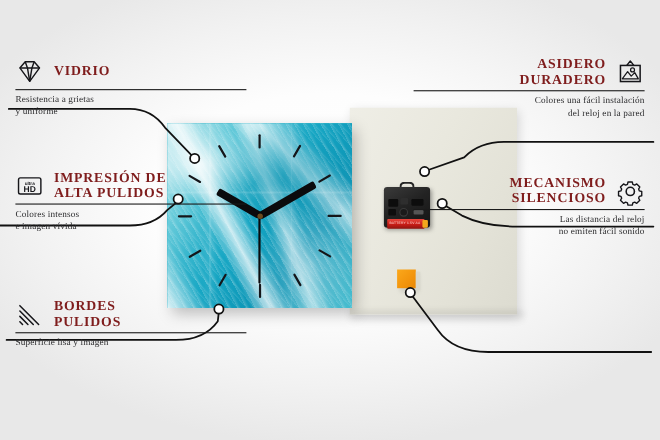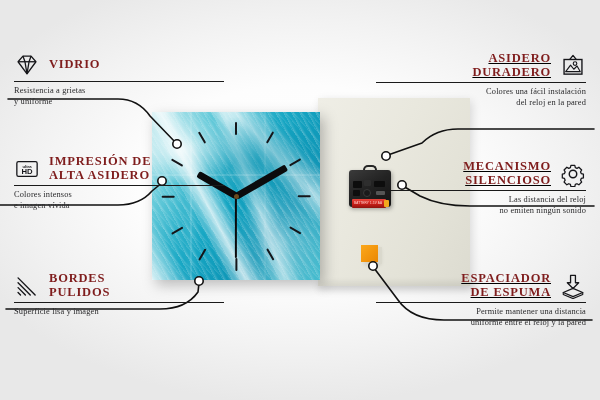--- a/index.html
+++ b/index.html
@@ -114,21 +114,21 @@
   .tick { position:absolute; background:#15161a; border-radius:1px; transform-origin:center; }
   .hand { position:absolute; background:#0b0b0d; transform-origin:left center; border-radius:2px; }
   .hand-cap { position:absolute; left:50%; top:50%; width:5px; height:5px; margin:-2.5px 0 0 -2.5px;
               background:#6b4a1e; border-radius:50%; box-shadow:0 0 1px #000; }
 
   
   .feature { position:absolute; width:210px; }
   .feat-left  { text-align:left; }
   .feat-right { text-align:right; }
   .feat-head { display:flex; align-items:center; gap:9px; }
-  .feat-right .feat-head { flex-direction:row-reverse;text-decoration:underline; }
+  .feat-right .feat-head { flex-direction:row-reverse; }
   .feat-title {
     font-size:12.5px; line-height:13.5px; font-weight:bold; color:#7f1d1d;
     letter-spacing:.8px; font-family:"Liberation Serif", serif;
   }
   .rule { height:1.3px; background:#1a1a1a; margin:3px 0 4px; }
   .feat-desc {
     font-size:8.4px; line-height:10.5px; color:#2a2a2c; letter-spacing:.15px;
     font-family:"Liberation Serif", serif;
   }
   .ficon { width:26px; height:26px; flex:0 0 26px; display:block; }
@@ -245,21 +245,21 @@
     <div class="feat-head">
       <span class="ficon">
         <svg viewBox="0 0 32 32">
           <rect x="3.5" y="7" width="25" height="18" rx="2" fill="none" stroke="#16161a" stroke-width="1.6"></rect>
           <text x="16" y="14.6" font-family="Liberation Sans, sans-serif" font-size="5.2" font-weight="bold" text-anchor="middle" fill="#16161a">ultra</text>
           <text x="16" y="22.6" font-family="Liberation Sans, sans-serif" font-size="9.5" font-weight="bold" text-anchor="middle" fill="#16161a">HD</text>
         </svg>
       </span>
       <div>
         <div class="feat-title">IMPRESIÓN DE</div>
-        <div class="feat-title">ALTA ASIDERO</div>
+        <div class="feat-title">ALTA PULIDOS</div>
       </div>
     </div>
     <div class="rule"></div>
     <div class="feat-desc">Colores intensos</div>
     <div class="feat-desc">e imagen vívida</div>
   </div>
 
   <div class="feature feat-left" id="f-bordes">
     <div class="feat-head">
       <span class="ficon">
@@ -309,35 +309,17 @@
           <circle cx="16" cy="16" r="4.6" fill="none" stroke="#16161a" stroke-width="1.8"></circle>
         </svg>
       </span>
       <div>
         <div class="feat-title">MECANISMO</div>
         <div class="feat-title">SILENCIOSO</div>
       </div>
     </div>
     <div class="rule"></div>
     <div class="feat-desc">Las distancia del reloj</div>
-    <div class="feat-desc">no emiten ningún sonido</div>
-  </div>
-
-  <div class="feature feat-right" id="f-espaciador">
-    <div class="feat-head">
-      <span class="ficon">
-        <svg viewBox="0 0 32 32">
-          <path d="M13 3 h6 v9 h4 l-7 7 -7-7 h4 Z" fill="none" stroke="#16161a" stroke-width="1.6" stroke-linejoin="round"></path>
-          <path d="M16 19 L28 24 L16 29 L4 24 Z" fill="none" stroke="#16161a" stroke-width="1.6" stroke-linejoin="round"></path>
-          <path d="M4 24 v2.5 L16 31.5 L28 26.5 V24" fill="none" stroke="#16161a" stroke-width="1.4" stroke-linejoin="round"></path>
-        </svg>
-      </span>
-      <div>
-        <div class="feat-title">ESPACIADOR</div>
-        <div class="feat-title">DE ESPUMA</div>
-      </div>
-    </div>
-    <div class="rule"></div>
-    <div class="feat-desc">Permite mantener una distancia</div>
-    <div class="feat-desc">uniforme entre el reloj y la pared</div>
-  </div>
+    <div class="feat-desc">no emiten fácil sonido</div>
+  </div>
+
 
 </div>
 
 </body></html>

